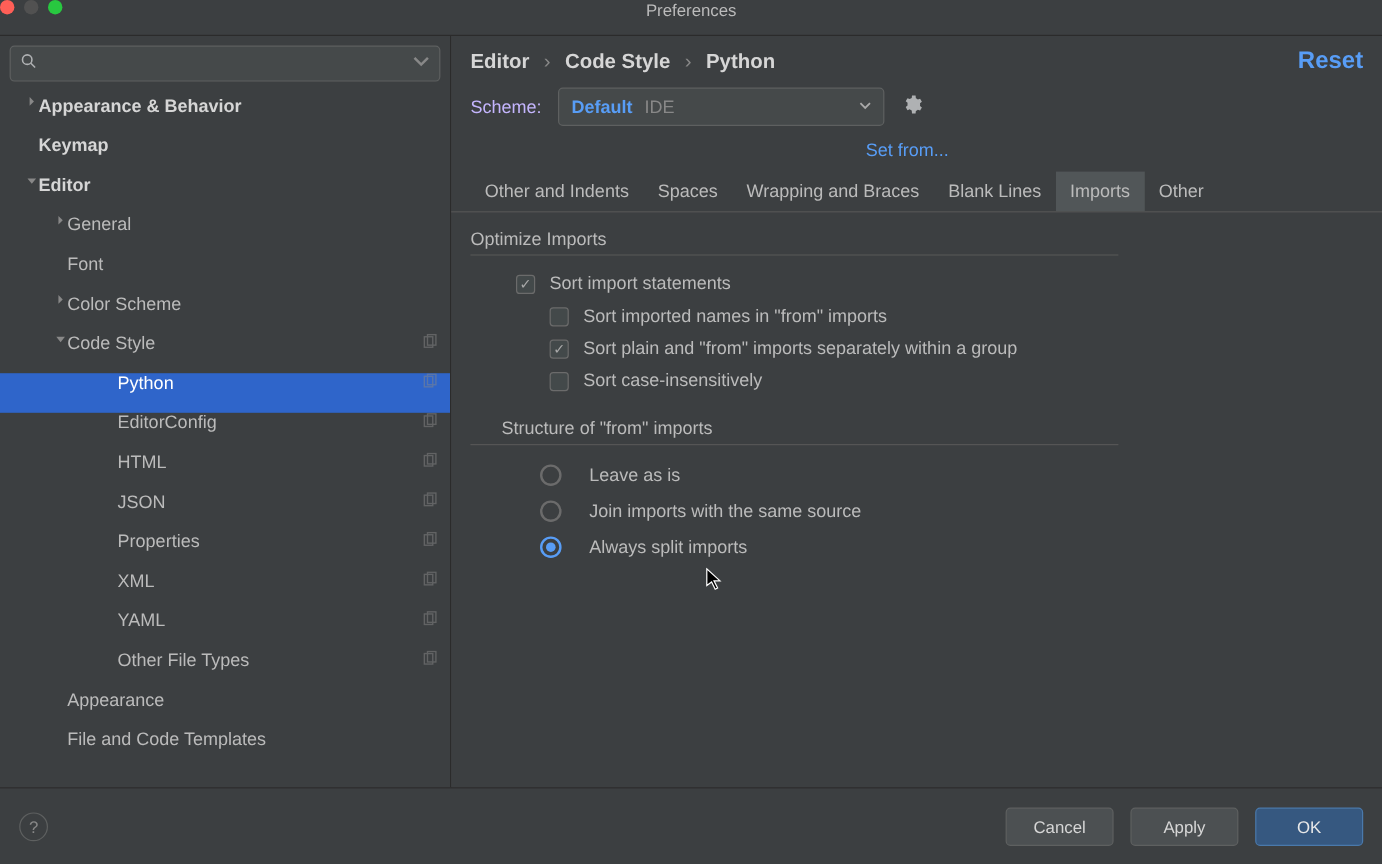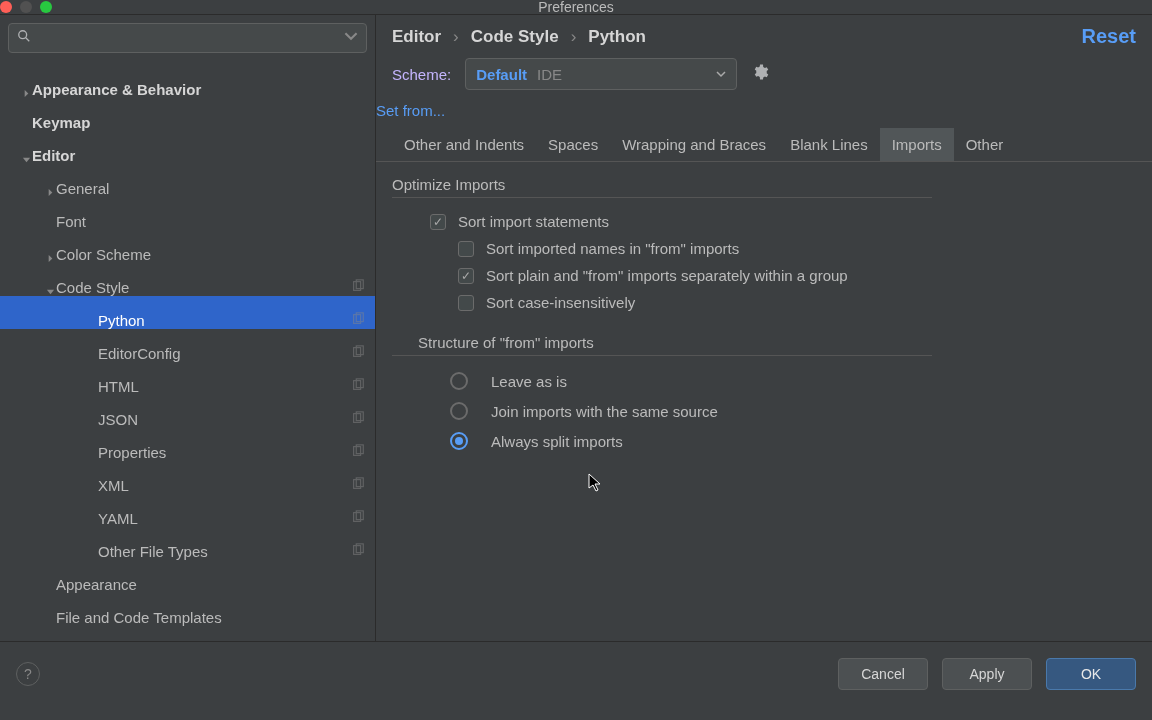--- a/index.html
+++ b/index.html
@@ -1,37 +1,37 @@
 <!DOCTYPE html>
 <html><head>
 <meta charset="utf-8">
 <style>
   * { box-sizing: border-box; margin: 0; padding: 0; font-family: -apple-system, "Helvetica Neue", Arial, sans-serif; }
   body { width: 1152px; height: 720px; background: #3c3f41; color: #bbbbbb; overflow: hidden; position: relative; }
   
   
-  .titlebar { height: 15px; display: flex; align-items: center; padding: 0 0; background: #3c3f41; position: relative; border-bottom: 1px solid #2b2b2b; }
+  .titlebar { height: 30px; display: flex; align-items: flex-start; padding: 0 0; background: #3c3f41; position: relative; border-bottom: 1px solid #2b2b2b; }
   .traffic { display: flex; gap: 8px; }
   .tl { width: 12px; height: 12px; border-radius: 50%; }
   .tl.red { background: #ff5f57; }
   .tl.yellow { background: #515151; }
   .tl.green { background: #28c840; }
   .titlebar .title { position: absolute; left: 0; right: 0; text-align: center; font-size: 14px; color: #bbbbbb; pointer-events: none; }
 
   
   .main { display: flex; height: 626px; }
   .sidebar { width: 376px; background: #3c3f41; border-right: 1px solid #2b2b2b; display: flex; flex-direction: column; }
   .search-wrap { padding: 8px; }
   .search { display: flex; align-items: center; border: 1px solid #5e6060; background: #45494a; border-radius: 4px; height: 30px; padding: 0 8px; gap: 6px; }
   .search svg { width: 14px; height: 14px; fill: #afb1b3; }
   .search input { flex: 1; background: transparent; border: none; outline: none; color: #bbbbbb; font-size: 13px; }
   .chev-down { width: 8px; height: 8px; }
   
   .tree { flex: 1; overflow: auto; padding-top: 4px; font-size: 15px; }
-  .tree-row { display: flex; align-items: flex-end; height: 33px; padding-right: 10px; cursor: default; }
+  .tree-row { display: flex; align-items: flex-start; height: 33px; padding-right: 10px; cursor: default; }
   .tree-row .arrow { width: 12px; display: inline-flex; justify-content: center; }
   .tree-row .arrow svg { width: 9px; height: 9px; }
   .tree-row .lbl { flex: 1; white-space: nowrap; }
   .tree-row.lvl0 { padding-left: 20px; font-weight: 700; color: #d6d6d6; }
   .tree-row.lvl1 { padding-left: 44px; color: #bbbbbb; }
   .tree-row.lvl2 { padding-left: 86px; color: #bbbbbb; }
   .tree-row.sel { background: #2f65ca; color: #ffffff; }
   .tree-row .copy-icon svg { width: 14px; height: 14px; opacity: 0.5; }
 
   
@@ -42,21 +42,21 @@
   .reset { margin-left: auto; color: #589df6; font-size: 20px; font-weight: 600; cursor: pointer; }
 
   .scheme-row { display: flex; align-items: center; gap: 14px; padding: 4px 16px 10px 16px; }
   .scheme-label { font-size: 15px; color: #c4b5fd; }
   .scheme-select { display: flex; align-items: center; border: 1px solid #5e6060; background: #45494a; border-radius: 4px; height: 32px; padding: 0 10px; gap: 10px; width: 272px; }
   .scheme-select .name { color: #589df6; font-weight: 600; font-size: 15px; }
   .scheme-select .scope { color: #888; font-size: 15px; }
   .scheme-select .dd { margin-left: auto; }
   .gear-btn svg { width: 18px; height: 18px; fill: #afb1b3; }
 
-  .setfrom-row { text-align: left; padding: 2px 16px 8px 0; }
+  .setfrom-row { text-align: center; padding: 2px 16px 8px 0; }
   .setfrom { color: #589df6; font-size: 15px; cursor: pointer; }
 
   .tabs { display: flex; padding: 0 16px; gap: 0; border-bottom: 1px solid #555; font-size: 15px; }
   .tab { padding: 8px 12px; color: #bbbbbb; cursor: pointer; }
   .tab.active { background: #515658; }
 
   .panel { padding: 14px 16px; font-size: 15px; color: #bbbbbb; }
   .section-title { border-bottom: 1px solid #555; padding-bottom: 4px; margin-bottom: 10px; width: 540px; }
   .check-row { display: flex; align-items: center; gap: 12px; padding: 5px 0 5px 38px; }
   .check-row.sub { padding-left: 66px; }

